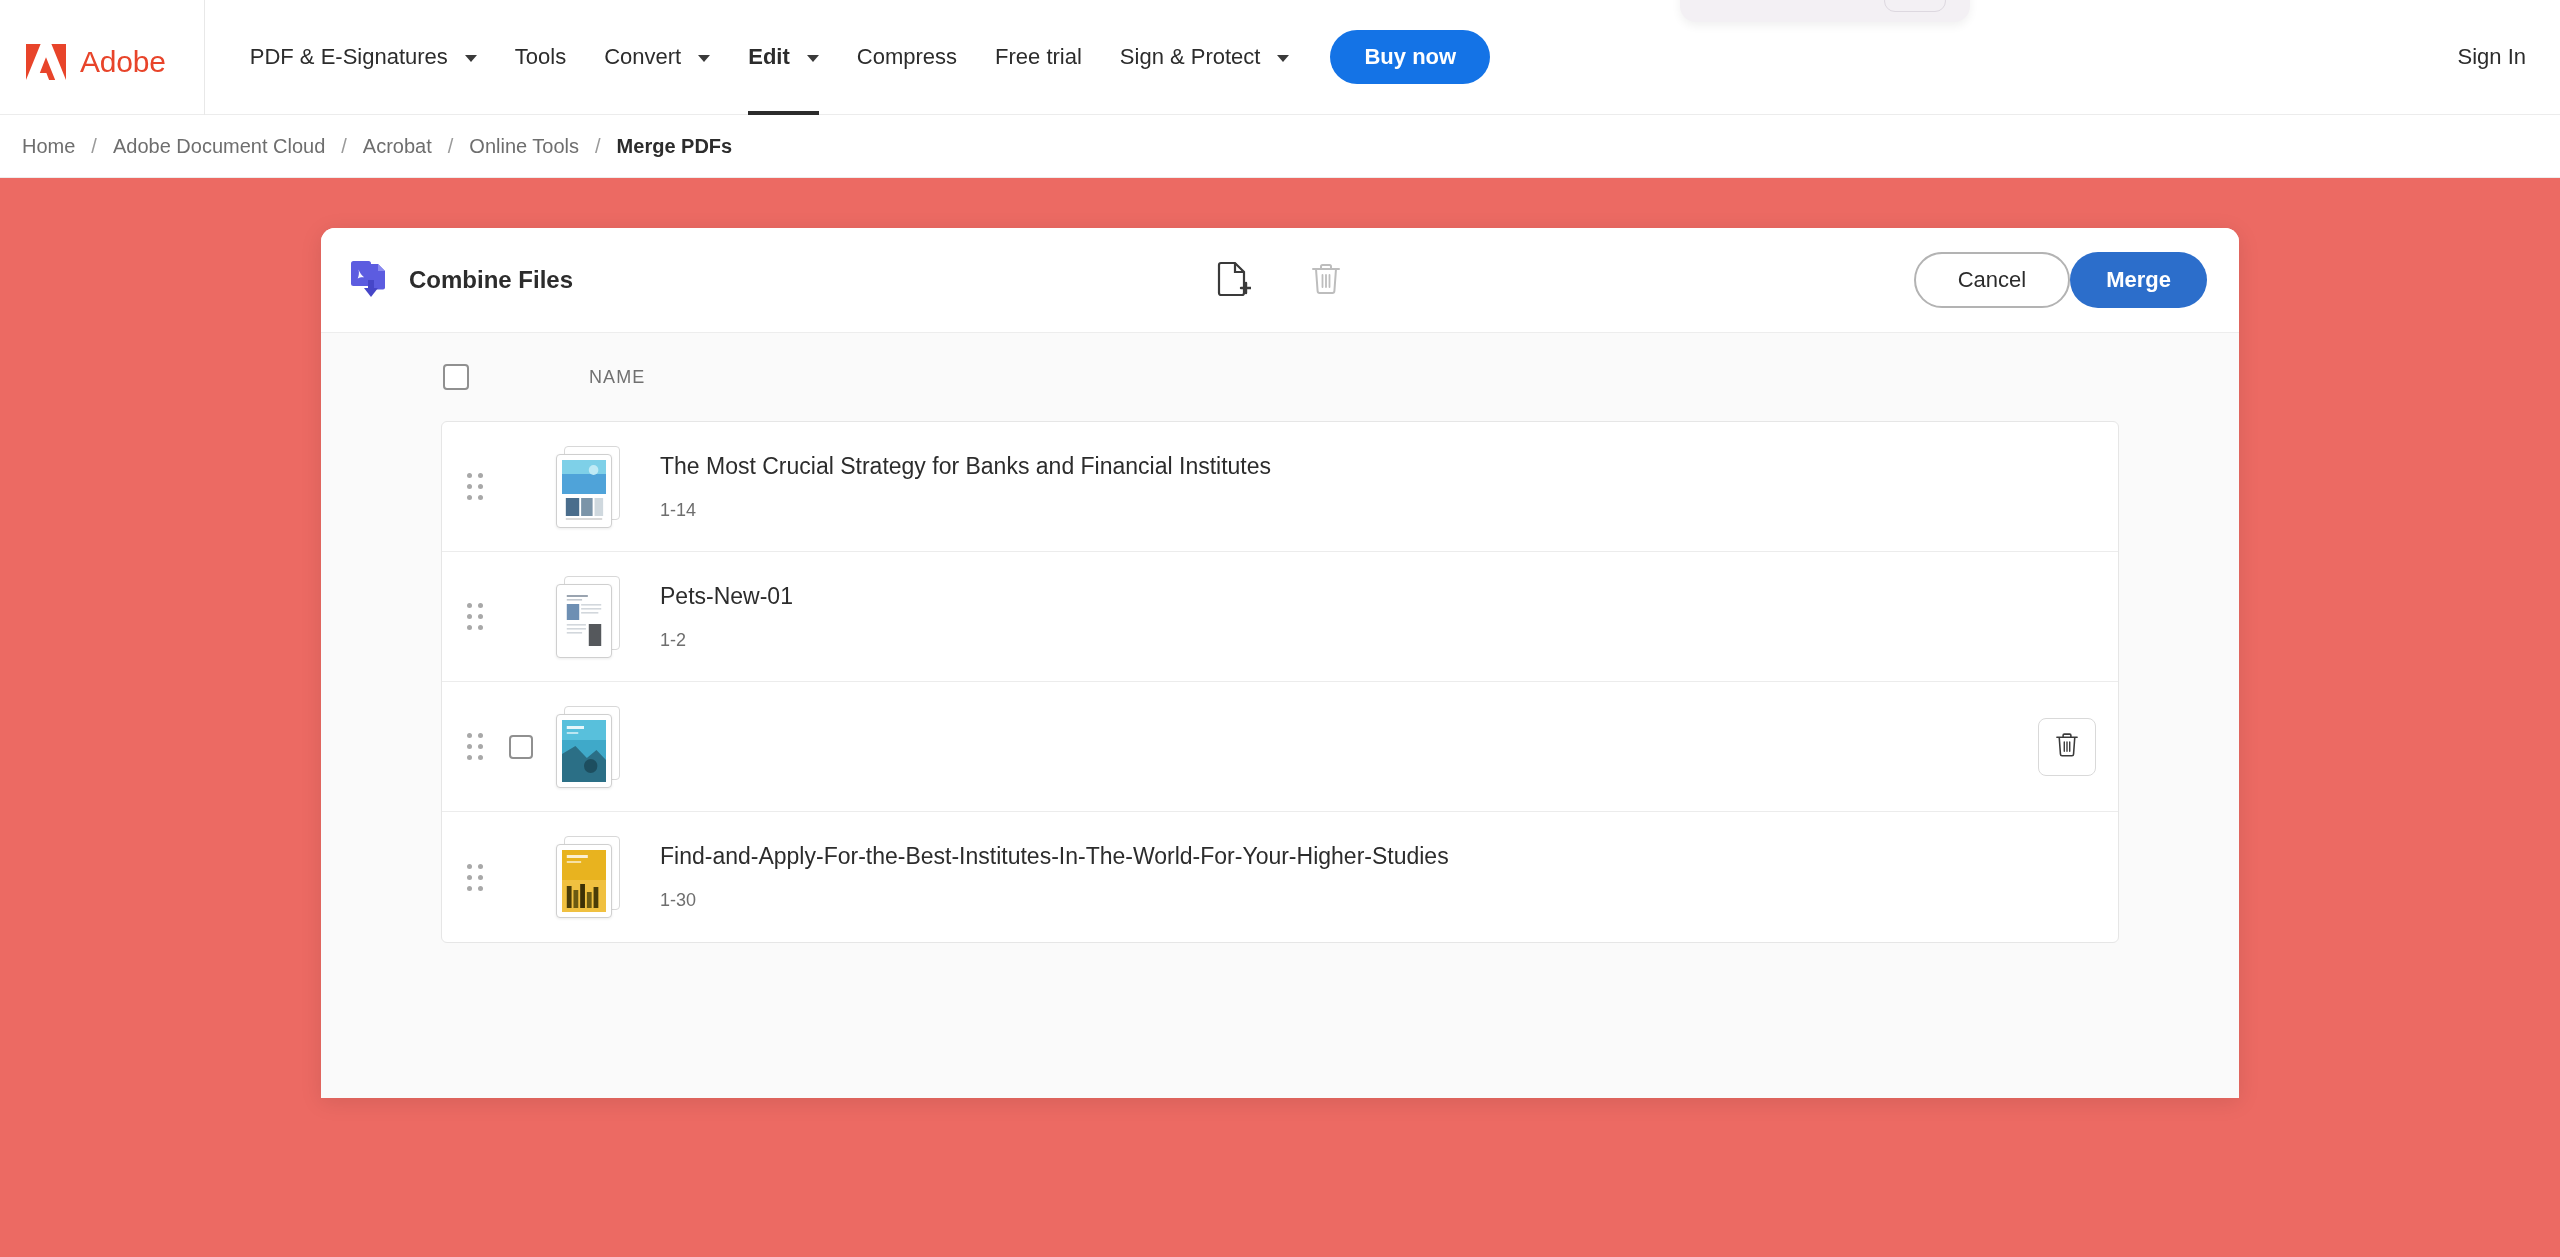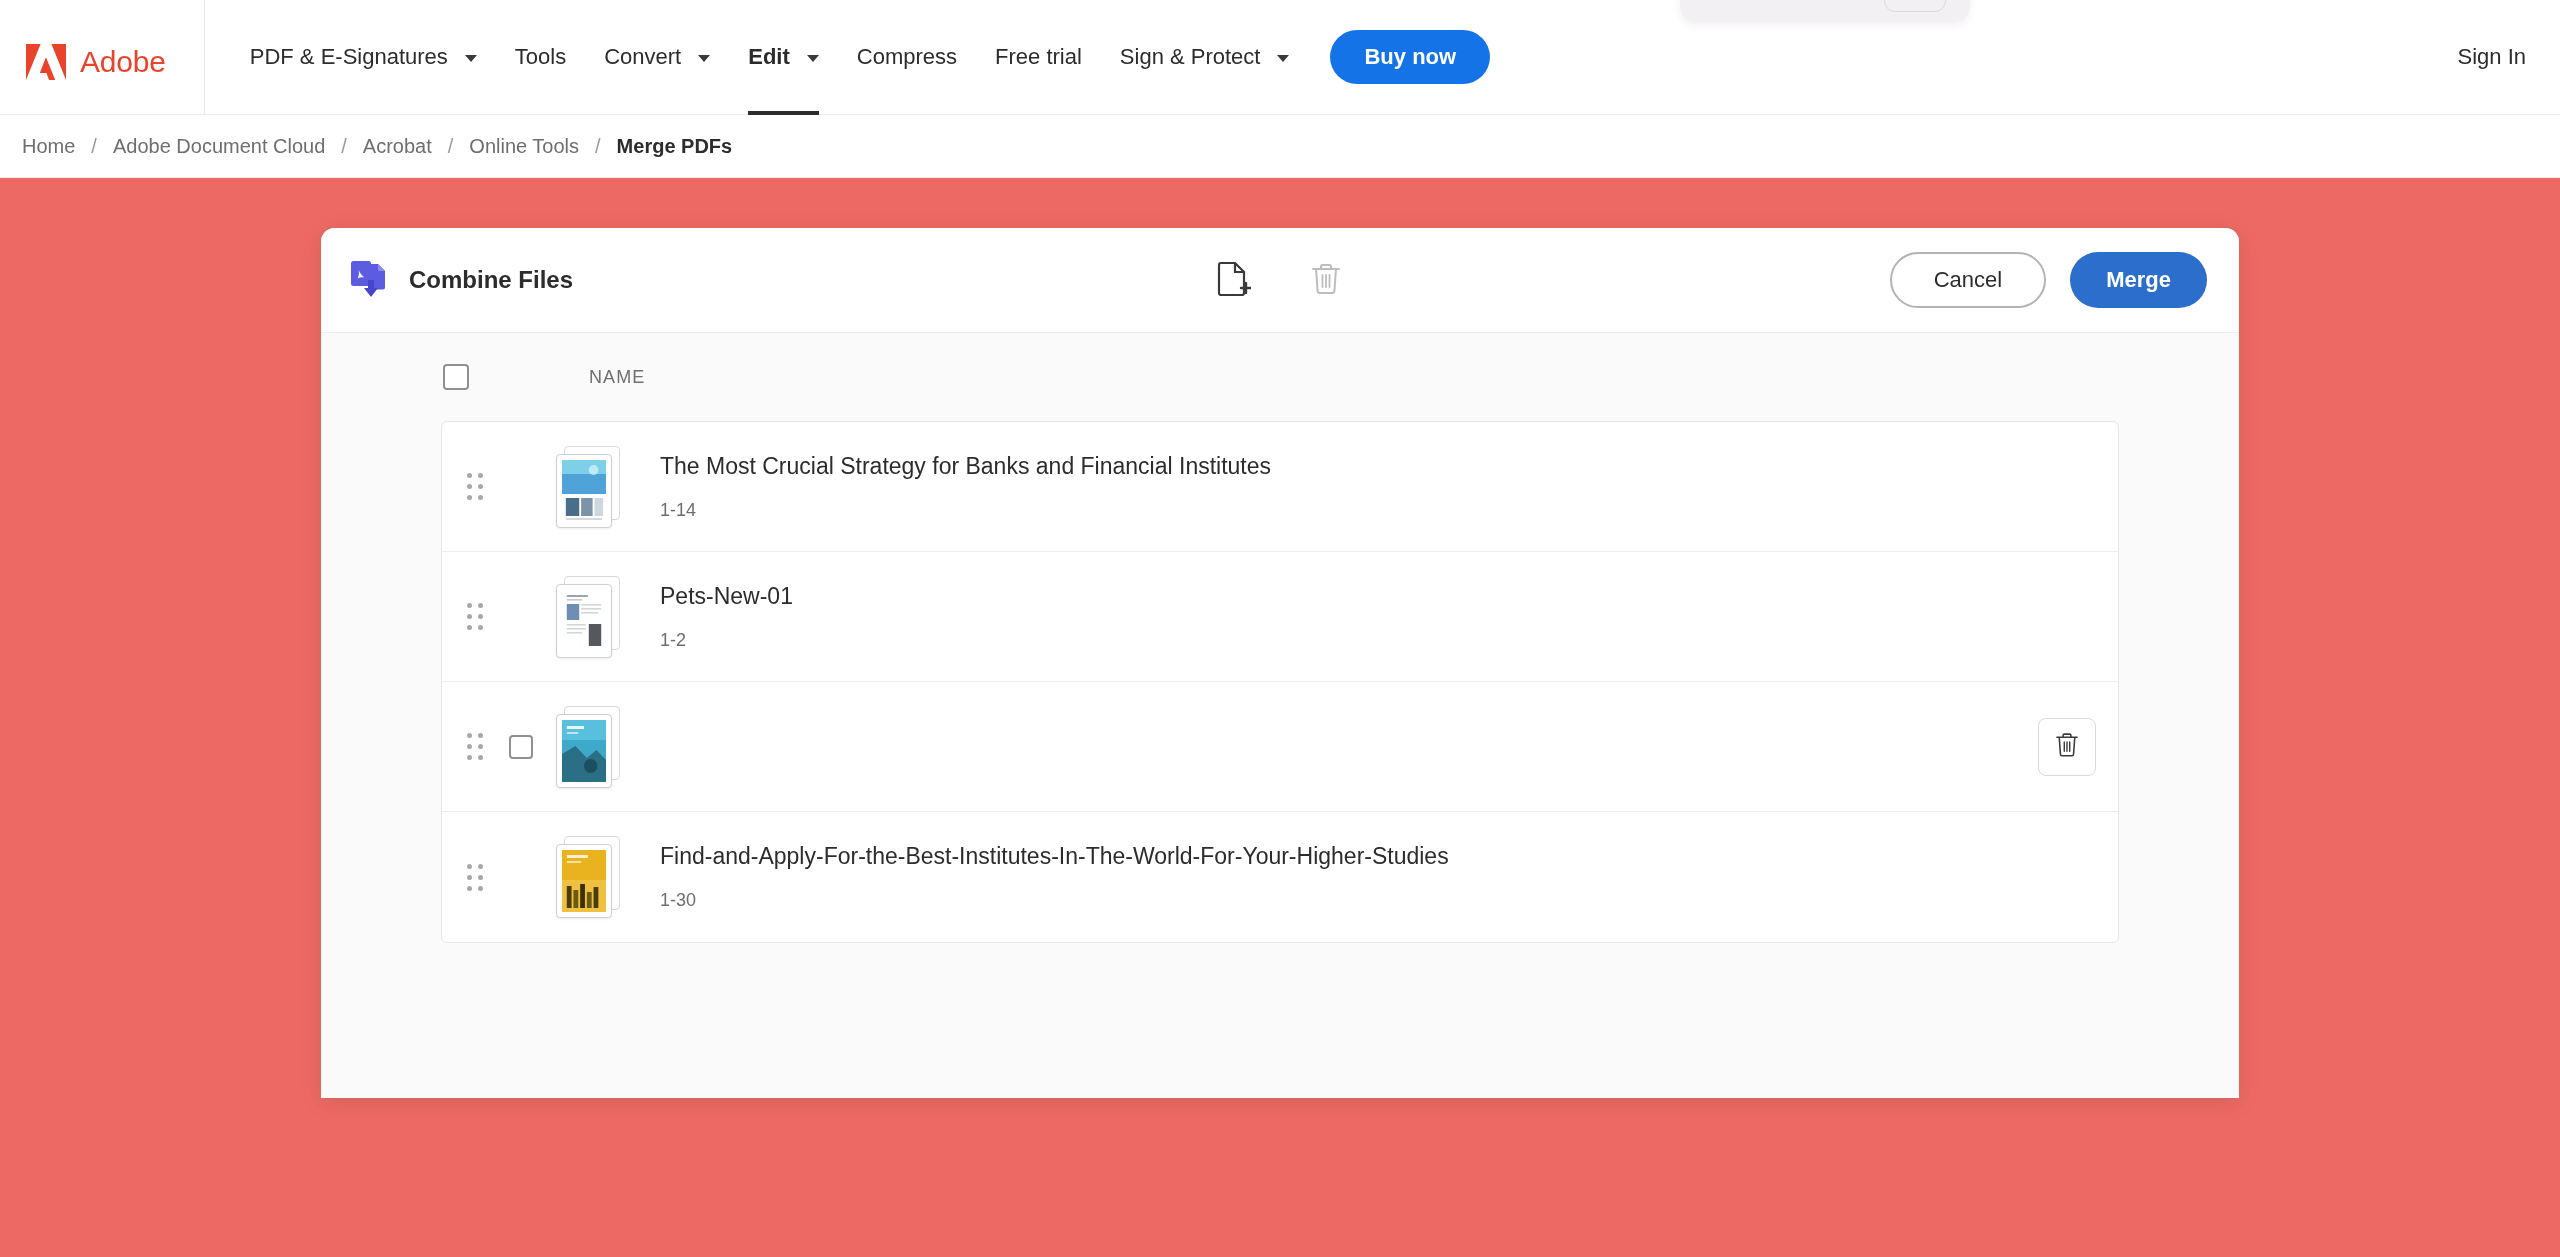--- a/index.html
+++ b/index.html
@@ -143,21 +143,21 @@
     left: 50%; transform: translateX(-50%);
     display: flex; align-items: center; gap: 46px;
   }
   .tool-btn {
     width: 46px; height: 46px;
     display: flex; align-items: center; justify-content: center;
     background: none; border: none; cursor: pointer;
   }
   .header-actions {
     margin-left: auto;
-    display: flex; align-items: center; gap: 24px;
+    display: flex; align-items: center; 
   }
   .btn-cancel {
     background: #ffffff;
     border: 2px solid #b3b3b3;
     border-radius: 999px;
     font-size: 22px; color: #2c2c2c; font-weight: 400;
     padding: 13px 42px;
     cursor: pointer;
   }
   .btn-merge {

